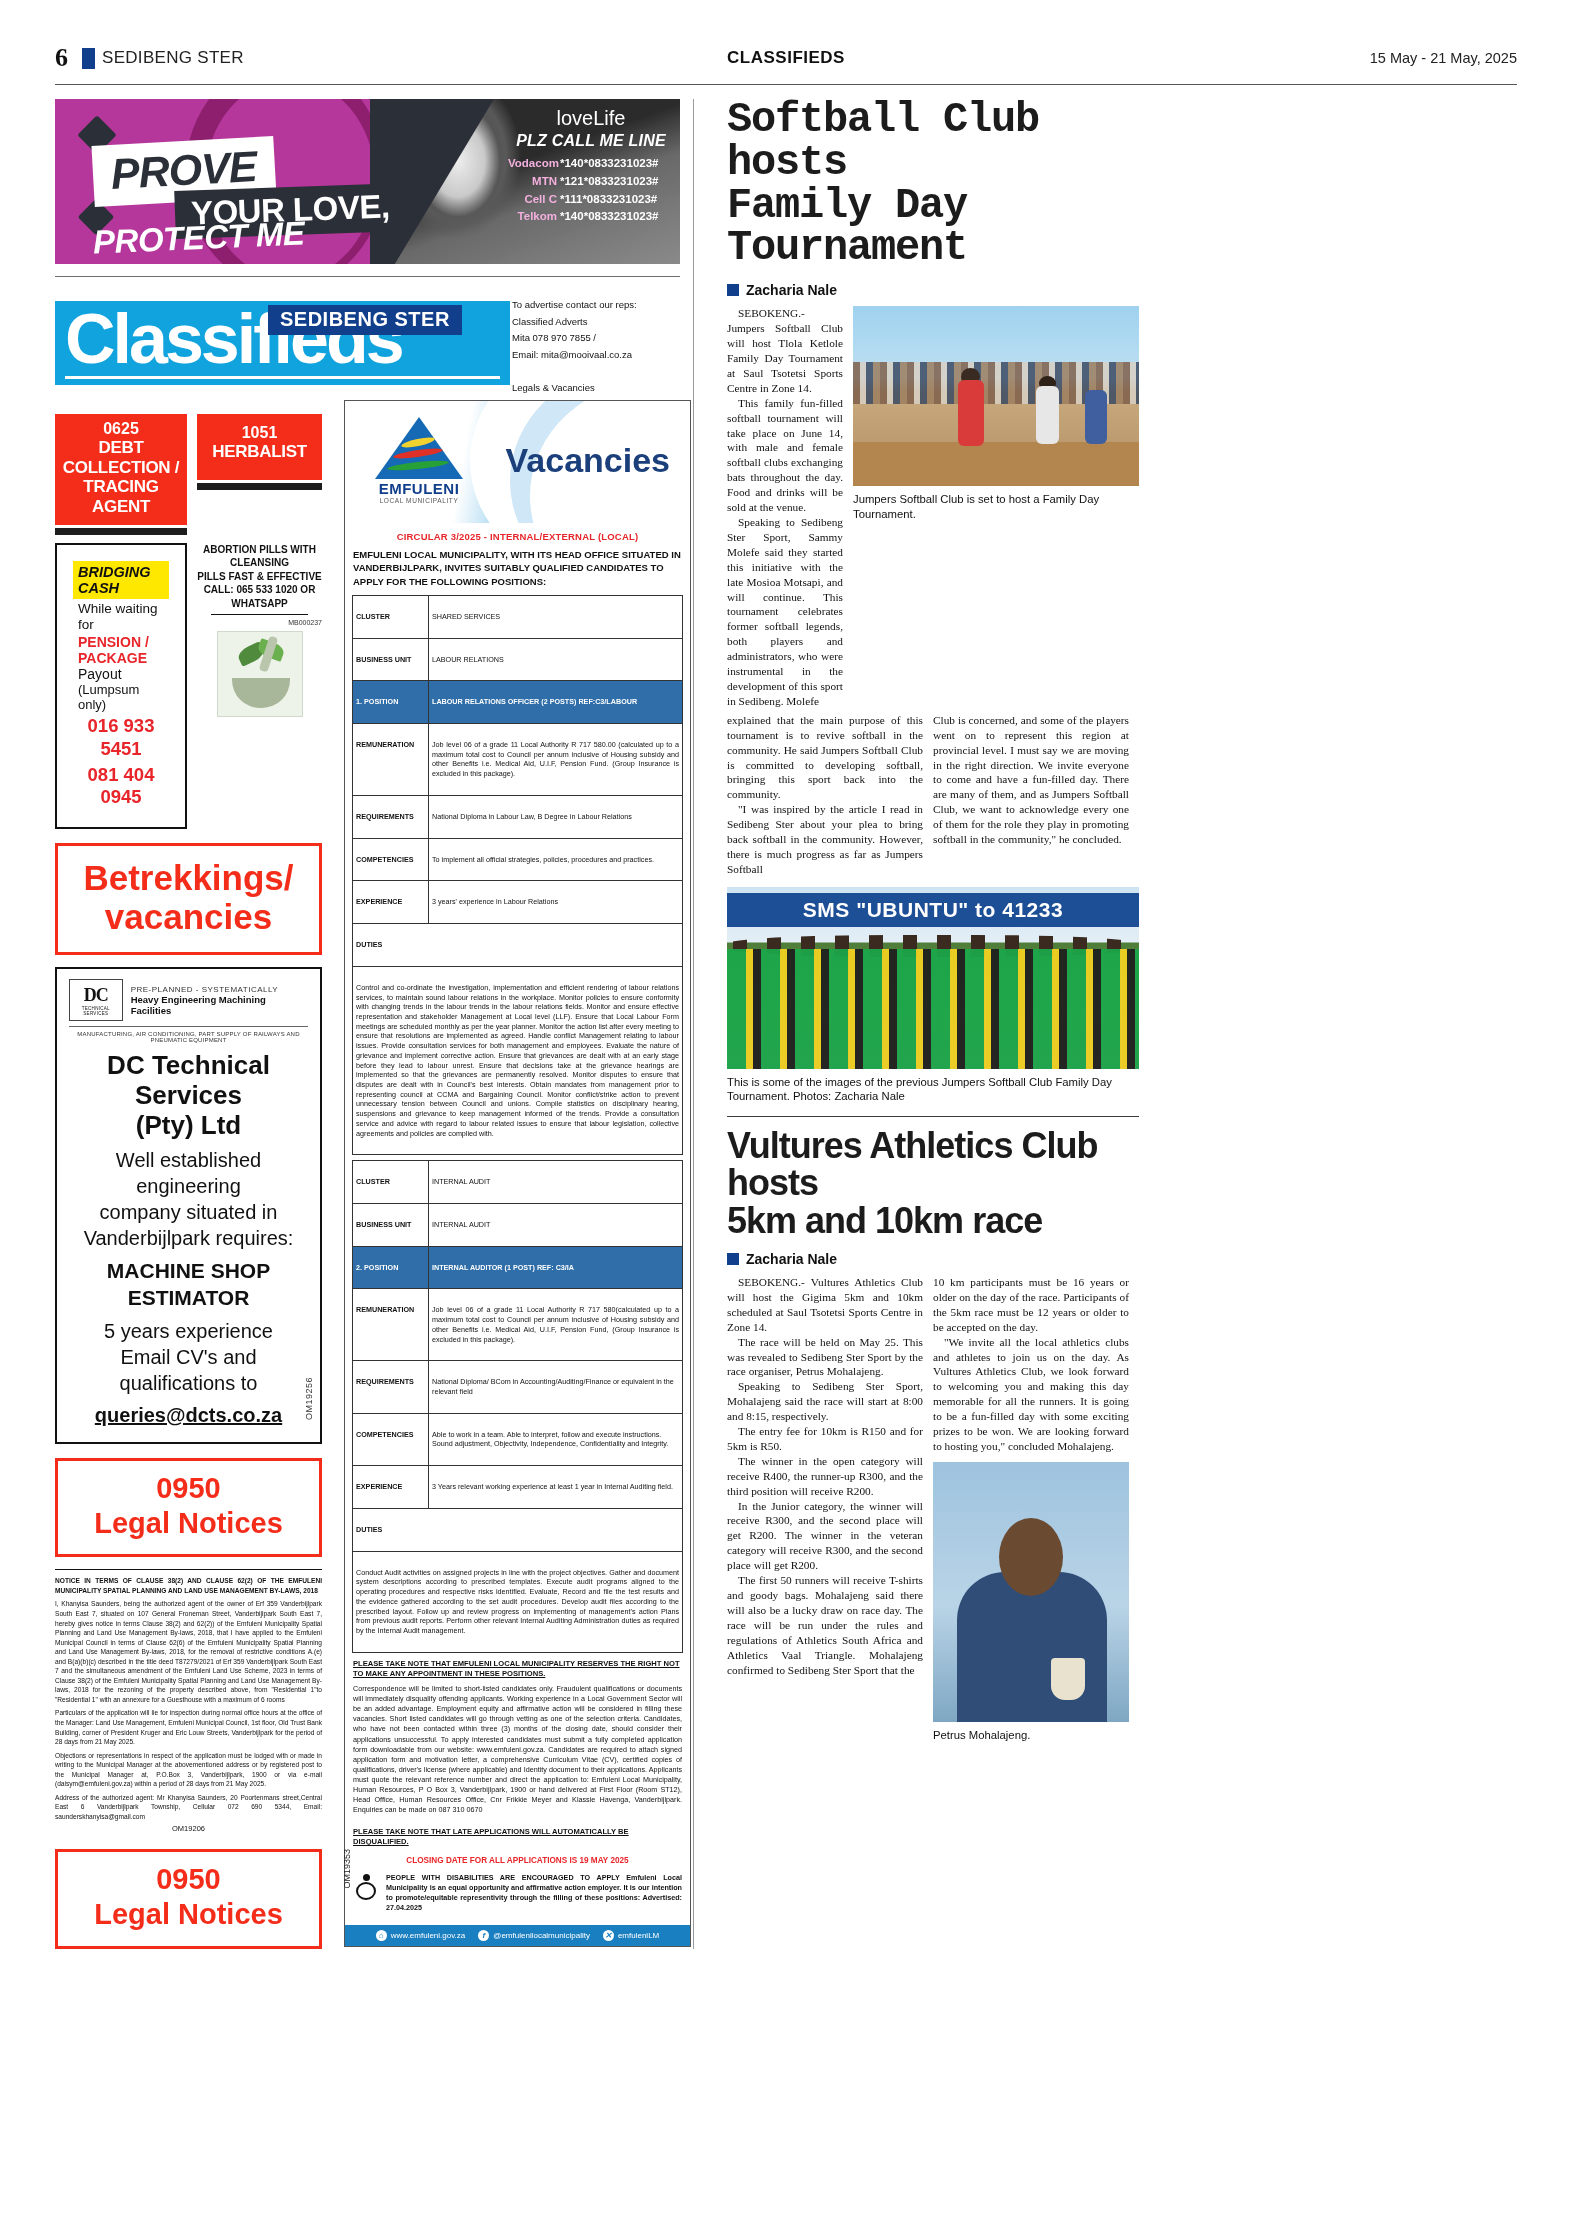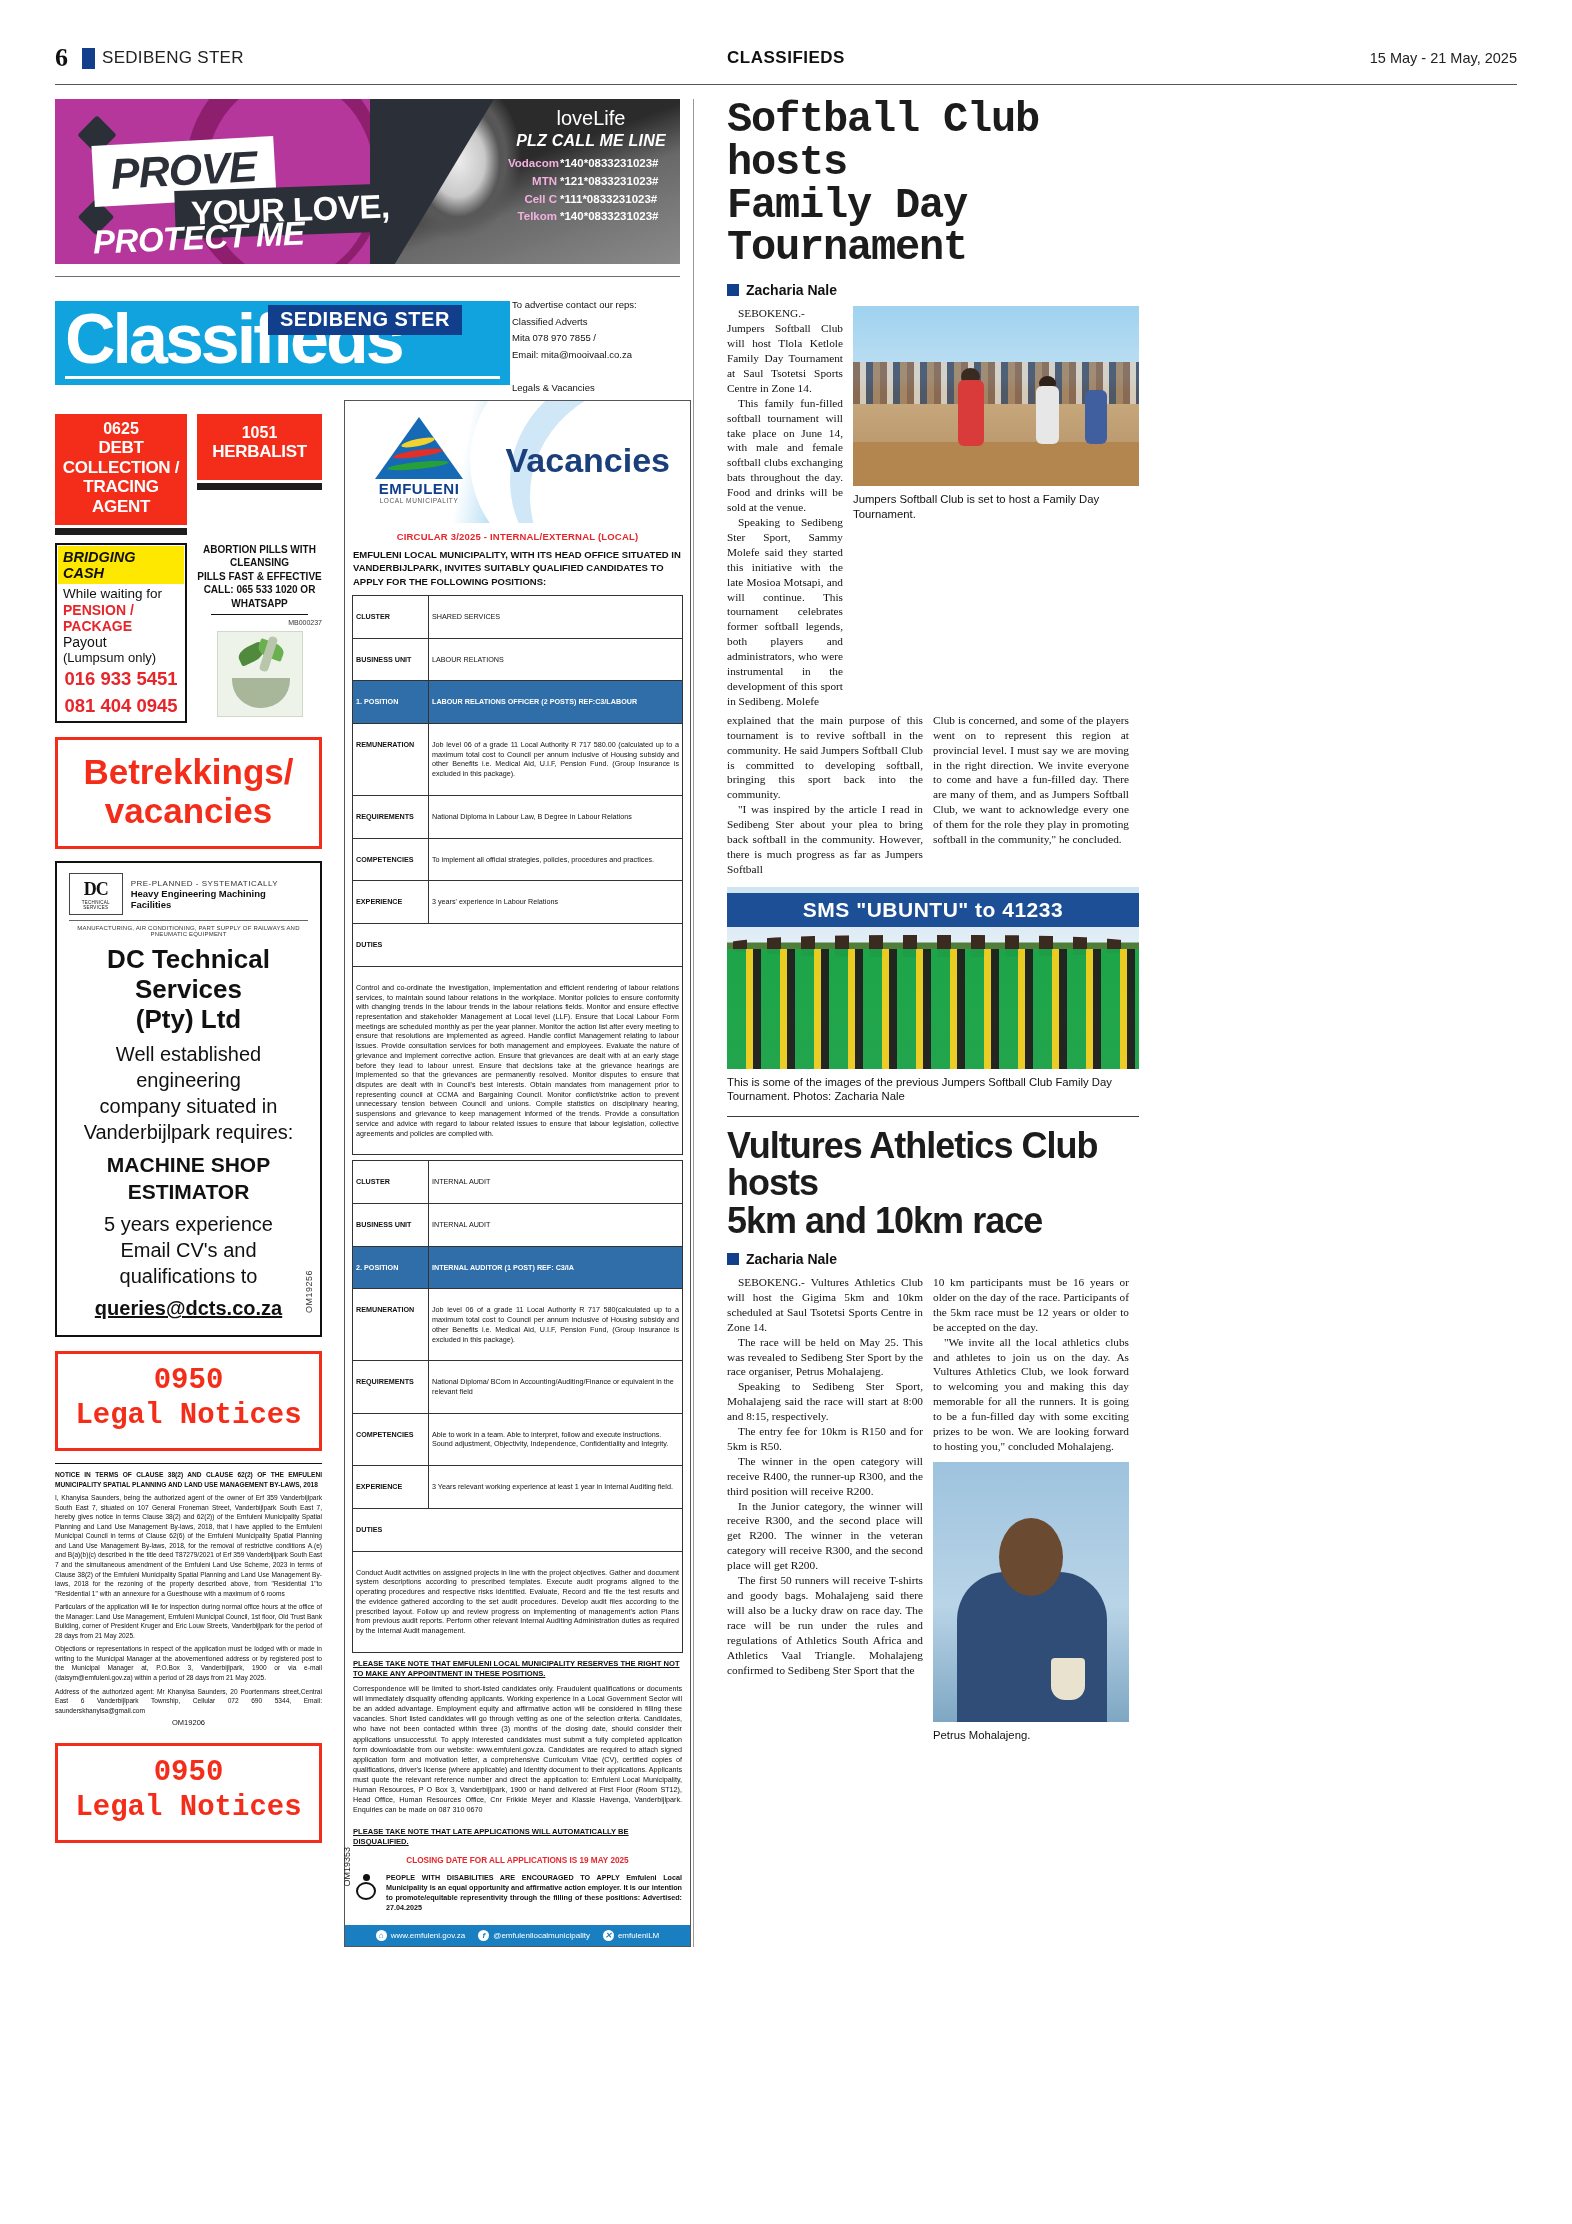--- a/index.html
+++ b/index.html
@@ -83,21 +83,21 @@
   .redrow { display: flex; gap: 10px; margin-top: 14px; }
   .redbox { background: #f42d1a; color: #fff; text-align: center; padding: 6px 4px 8px 4px; font-weight: bold; line-height: 1.15; }
   .redbox .n { font-size: 16px; display: block; }
   .redbox .t { font-size: 17px; display: block; letter-spacing: -0.3px; }
   .rb1 { width: 132px; }
   .rb2 { width: 125px; }
   .blackbar { height: 7px; background: #1d1d1d; margin-top: 3px; }
 
   
   .two-ads { display: flex; gap: 10px; margin-top: 8px; }
-  .bridge { width: 132px; border: 2px solid #111; padding: 1px; }
+  .bridge { width: 132px; border: 2px solid #111; padding: 16px; }
   .bridge .bc { background: #ffe800; color: #111; font-size: 14.5px; font-weight: bold; padding: 3px 5px; font-style: italic; }
   .bridge .ln { font-size: 13.5px; padding: 2px 5px 0 5px; line-height: 1.25; }
   .bridge .pp { color: #e8252a; font-weight: bold; font-size: 14px; padding: 0 5px; }
   .bridge .py { font-size: 14px; padding: 0 5px; }
   .bridge .lp { font-size: 13px; padding: 0 5px 2px 5px; }
   .bridge .tel { color: #e8252a; font-weight: bold; font-size: 18.5px; text-align: center; line-height: 1.2; padding: 1px 0 3px 0; }
   .abort { width: 125px; font-size: 9.5px; line-height: 1.3; }
   .abort .ah { font-weight: bold; text-align: center; font-size: 10px; line-height: 1.35; }
   .abort .sep { border-top: 1px solid #111; margin: 4px 14px 3px 14px; }
   .abort .code { font-size: 7px; text-align: right; color: #333; }
@@ -124,21 +124,21 @@
   .dc-rule { border-top: 1px solid #666; margin: 5px 0 4px 0; }
   .dc-sub { font-size: 6px; letter-spacing: 0.2px; color: #333; }
   .dcts h3 { font-size: 26px; font-weight: bold; margin-top: 8px; line-height: 1.15; }
   .dcts p { font-size: 20px; line-height: 1.3; margin-top: 6px; font-weight: normal; }
   .dcts .strong { font-size: 21px; font-weight: bold; }
   .dcts .mail { font-size: 20px; font-weight: bold; text-decoration: underline; }
   .om-side { position: absolute; right: 6px; bottom: 22px; font-size: 9px; color: #333;
      writing-mode: vertical-rl; transform: rotate(180deg); letter-spacing: 0.5px; }
 
   
-  .legal-red { margin-top: 14px; border: 3px solid #f42d1a; text-align: center; padding: 10px 0 14px 0; font-family: Liberation Mono, monospace; }
+  .legal-red { margin-top: 14px; border: 3px solid #f42d1a; text-align: center; padding: 10px 0 14px 0; }
   .legal-red .n { color: #f42d1a; font-size: 29px; font-weight: bold; line-height: 1.2; }
   .legal-red .t { color: #f42d1a; font-size: 29px; font-weight: bold; line-height: 1.2; }
 
   
   .legal-body { margin-top: 12px; border-top: 1px solid #111; padding-top: 6px; font-size: 6.6px; line-height: 1.45; text-align: justify; color: #111; }
   .legal-body .hd { font-weight: bold; }
   .legal-code { text-align: center; font-size: 7.5px; margin-top: 3px; }
 
   
   .vac-ad { width: 412px; border: 1px solid #555; background: #fff; }

